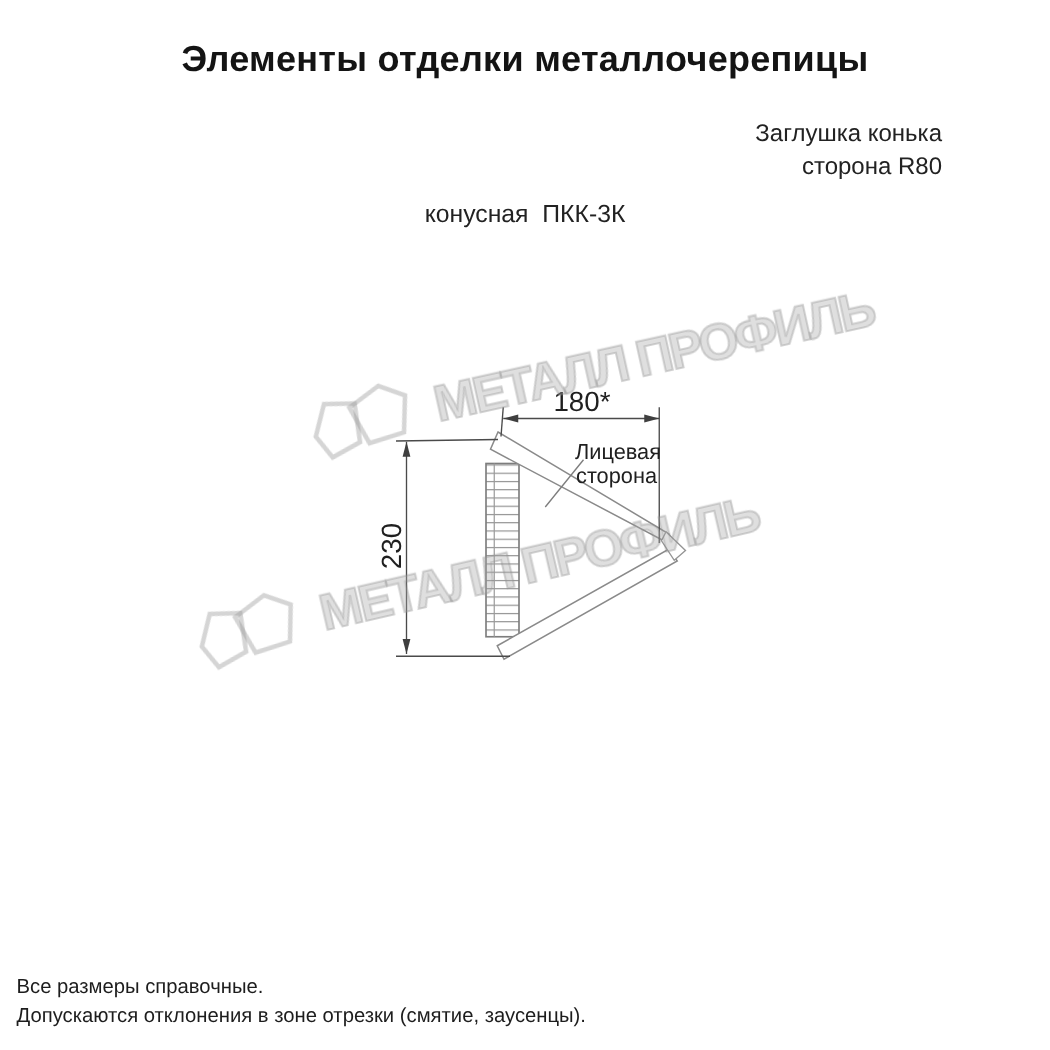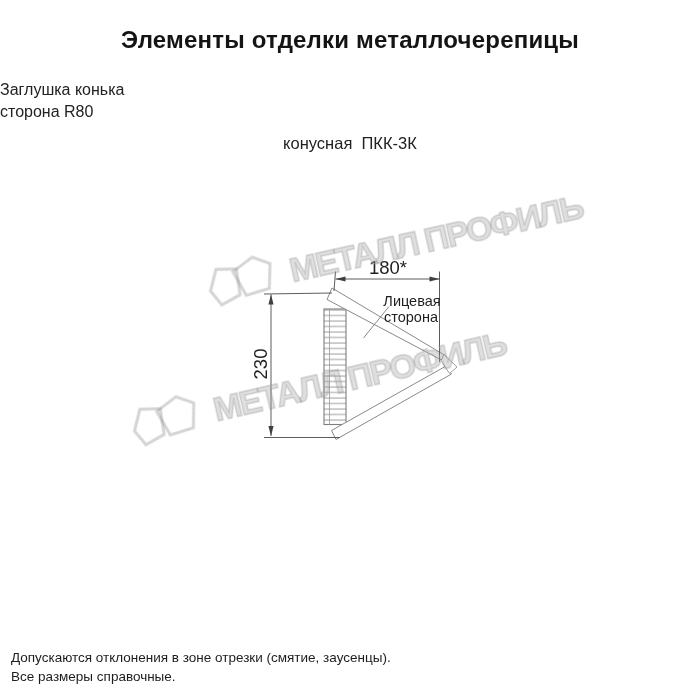--- a/index.html
+++ b/index.html
@@ -6,21 +6,21 @@
   .page{
     position:relative;width:700px;height:700px;background:#ffffff;overflow:hidden;
     font-family:"Liberation Sans",sans-serif;color:#1f1f1f;padding-left:32px;
   }
   .page-title{
     position:absolute;top:26px;left:0;width:700px;margin:0;
     text-align:center;font-size:24px;font-weight:bold;letter-spacing:.2px;color:#141414;
   }
   .subtitle{
     position:absolute;top:79px;left:0;width:628px;
-    text-align:left;font-size:16px;line-height:22px;color:#222;
+    text-align:right;font-size:16px;line-height:22px;color:#222;
   }
   .product-line{
     position:absolute;top:134px;left:0;width:700px;
     text-align:center;font-size:16.5px;color:#222;white-space:pre;
   }
   .diagram{position:absolute;left:0;top:0;width:700px;height:700px;}
   .watermark{
     position:absolute;display:flex;align-items:center;gap:10px;
     transform-origin:0 50%;pointer-events:none;filter:blur(0.4px);
   }
@@ -102,17 +102,17 @@
 
   <div class="watermark wm-lower">
     <svg width="76" height="54" viewBox="0 0 76 54">
       <polygon points="4,30 14,10 34,14 32,40 12,46" fill="none" stroke="rgba(145,145,145,0.38)" stroke-width="3"></polygon>
       <polygon points="30,16 52,6 68,16 62,40 38,42" fill="none" stroke="rgba(145,145,145,0.38)" stroke-width="3"></polygon>
     </svg>
     <span class="wm-text">МЕТАЛЛ ПРОФИЛЬ</span>
   </div>
 
   <div class="footnotes">
+    <div>Все размеры справочные.</div>
     <div>Допускаются отклонения в зоне отрезки (смятие, заусенцы).</div>
-    <div>Все размеры справочные.</div>
   </div>
 
 </div>
 
 </body></html>

